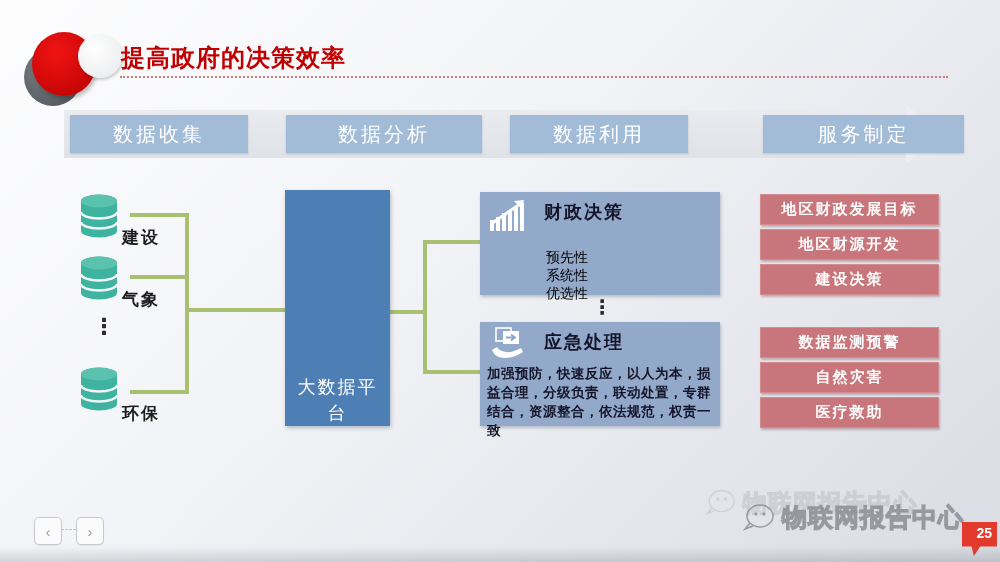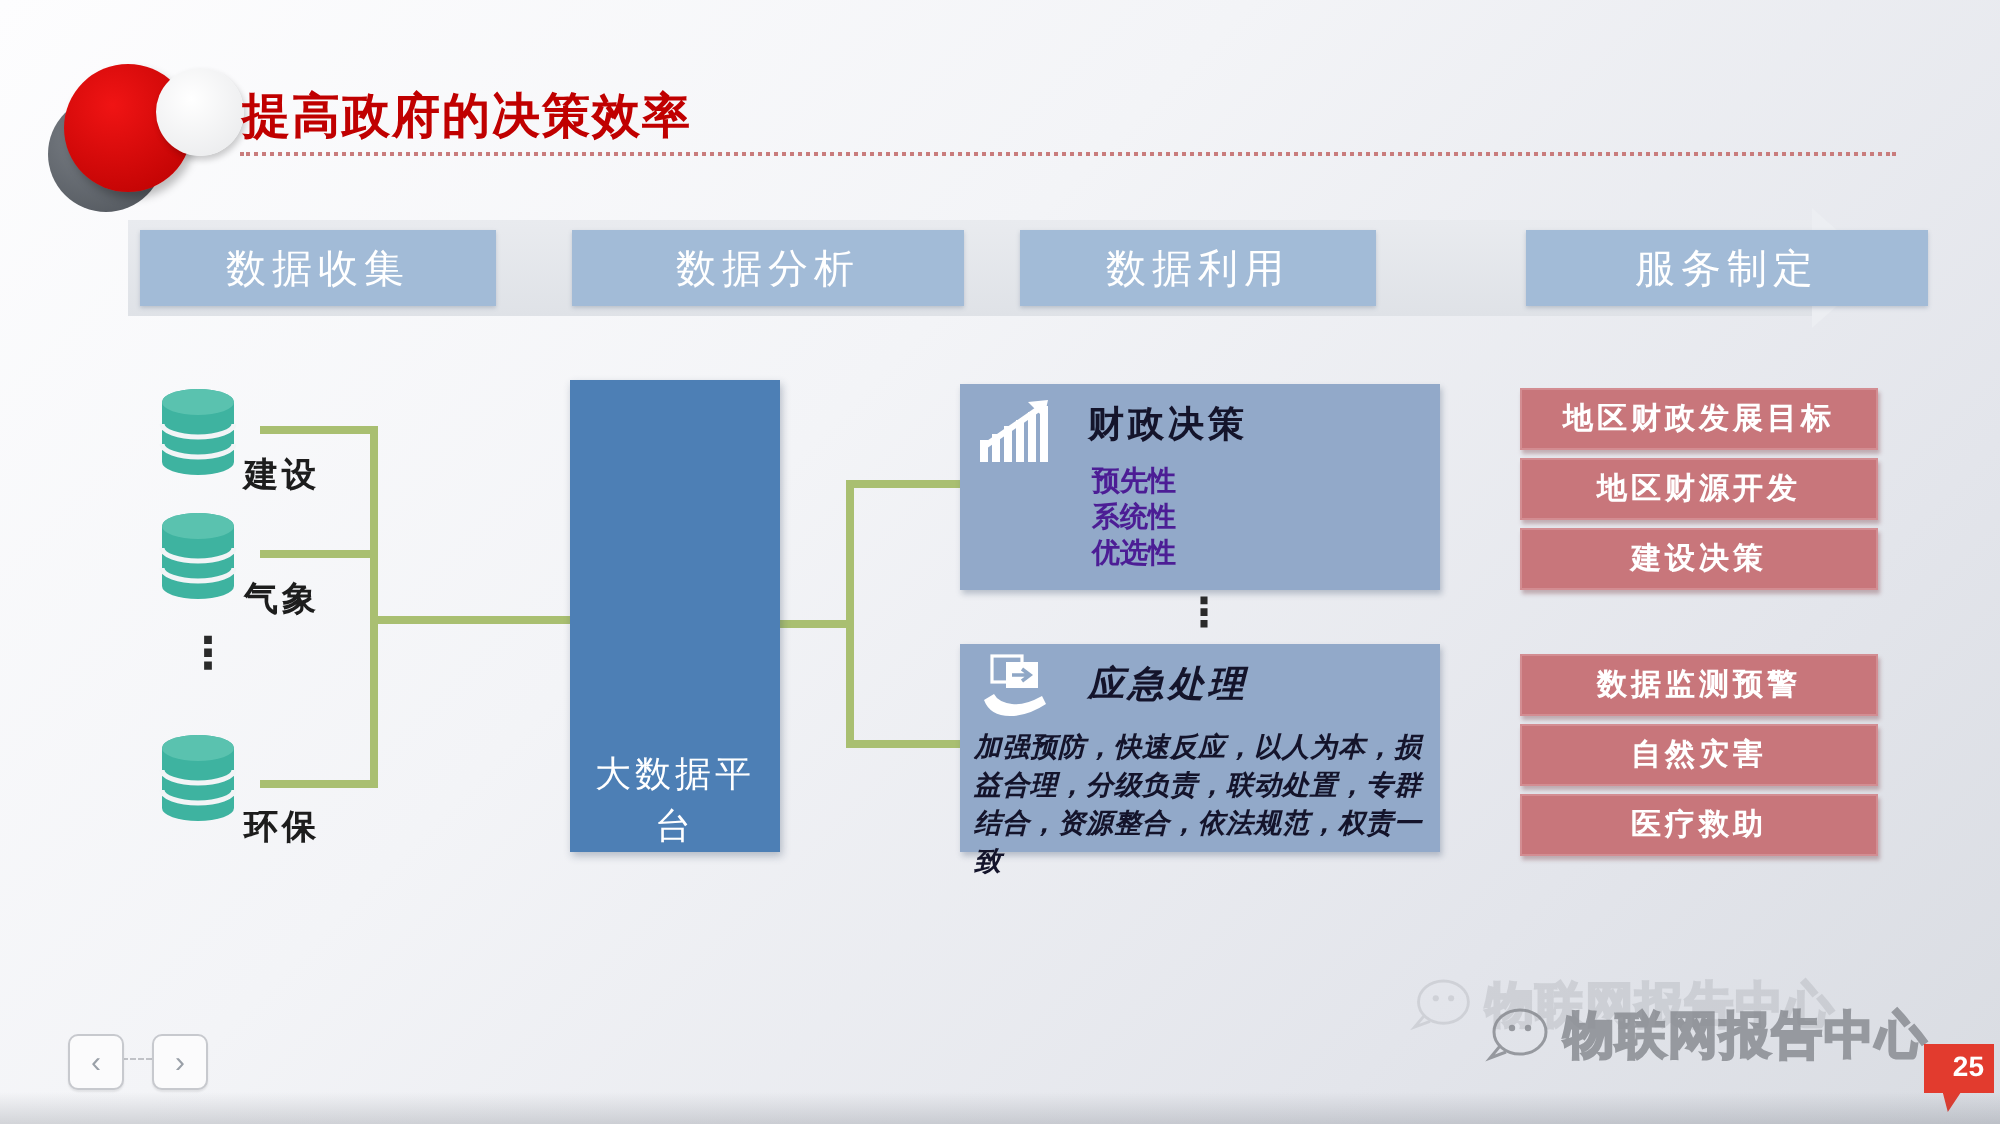--- a/index.html
+++ b/index.html
@@ -41,24 +41,24 @@
   .db{position:absolute;width:42px;height:48px;}
   .src-label{position:absolute;font-size:17px;font-weight:bold;color:#1d1d1d;letter-spacing:2px;}
   .vdots{position:absolute;font-size:22px;font-weight:bold;color:#2a2a2a;line-height:1;}
   
   .platform{position:absolute;left:285px;top:190px;width:105px;height:236px;background:#4d7fb5;
     display:flex;align-items:flex-end;justify-content:center;box-shadow:1px 2px 4px rgba(40,60,90,.3);}
   .platform span{display:block;width:80px;text-align:center;color:#ffffff;font-size:18px;letter-spacing:2px;line-height:1.45;}
   
   .panel{position:absolute;left:480px;width:240px;background:#92a9c9;box-shadow:1px 2px 3px rgba(60,80,110,.3);}
   .panel.decision{top:192px;height:103px;}
-  .panel.emergency{top:322px;height:104px;font-style:italic;}
+  .panel.emergency{top:322px;height:104px;}
   .panel .icon{position:absolute;left:8px;top:6px;width:42px;height:36px;}
   .panel .p-title{position:absolute;left:64px;top:8px;font-size:18px;font-weight:bold;color:#14142b;letter-spacing:2px;}
-  .panel .p-items{position:absolute;left:66px;top:39px;font-size:14px;font-weight:bold;color:#4c1d95;line-height:18px;}
+  .panel .p-items{position:absolute;left:66px;top:56px;font-size:14px;font-weight:normal;color:#000000;line-height:18px;}
   .panel .p-body{position:absolute;left:7px;top:42px;width:228px;font-size:13.5px;font-weight:bold;color:#14142b;line-height:19px;letter-spacing:.5px;}
   
   .outcome{position:absolute;left:760px;width:177px;height:29px;background:#c8767b;border:1px solid #d38d92;
     color:#ffffff;font-size:15px;font-weight:bold;letter-spacing:2px;
     display:flex;align-items:center;justify-content:center;box-shadow:1px 2px 2px rgba(120,60,65,.35);}
   
   .summary{position:absolute;left:85px;top:459px;width:885px;font-size:17.5px;color:#1f1f1f;
     letter-spacing:2.4px;line-height:26px;}
   
   .nav-btn{position:absolute;top:517px;width:26px;height:26px;background:#fbfbfc;border:1px solid #c7c9ce;

